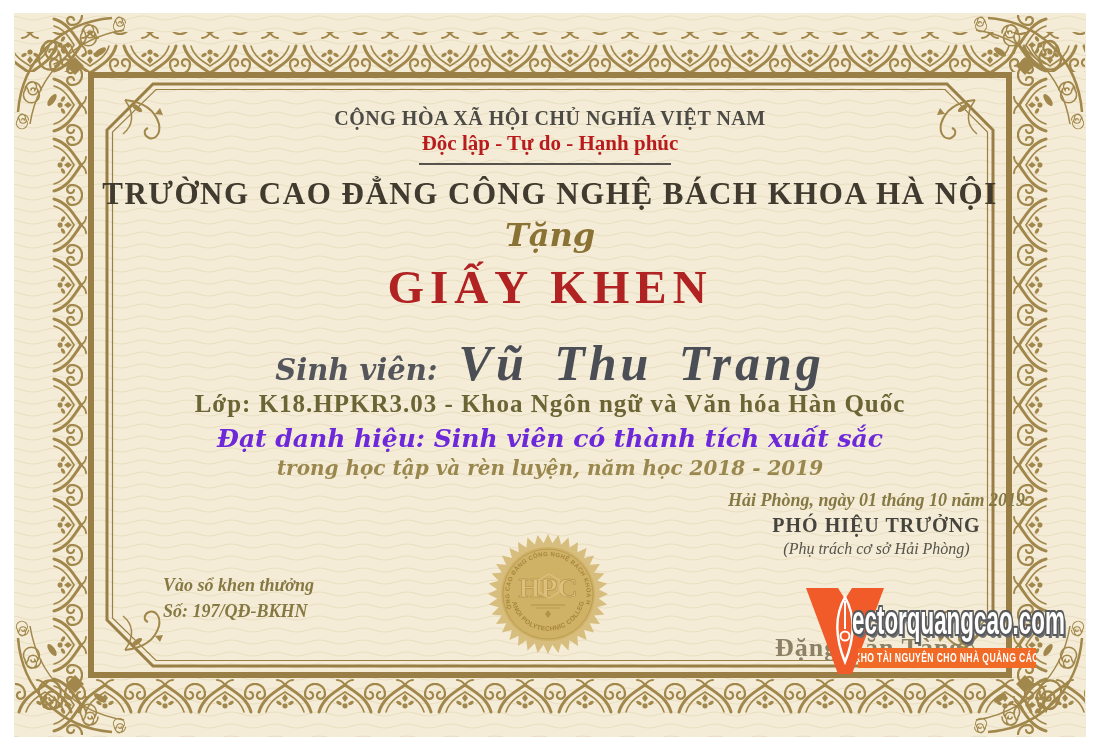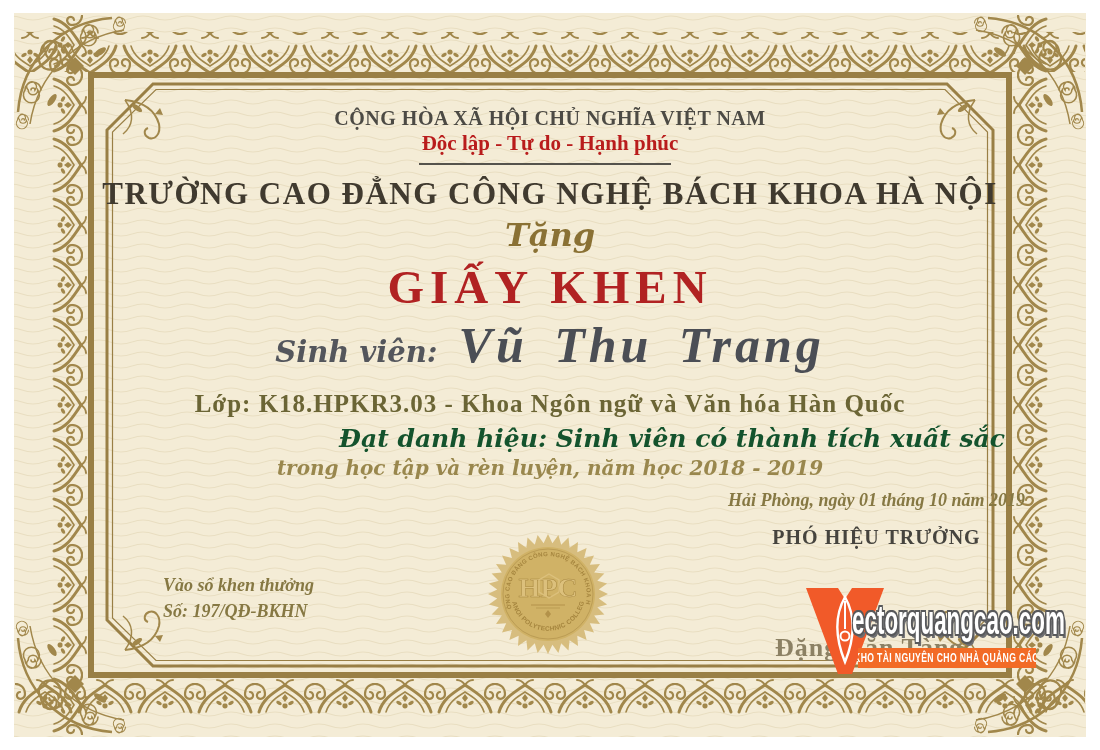--- a/index.html
+++ b/index.html
@@ -7,33 +7,33 @@
         font-family:"Liberation Serif","DejaVu Serif",serif;}
   .deco{position:absolute;left:0;top:0;}
   .txt{position:absolute;left:95px;right:95px;text-align:center;white-space:nowrap;}
   .line-republic{top:107px;font-size:20px;font-weight:bold;color:#4c4a44;letter-spacing:.5px;}
   .line-motto{top:131px;font-size:21px;font-weight:bold;color:#b91c1c;}
   .motto-rule{position:absolute;top:163px;left:419px;width:252px;height:2px;background:#55534c;}
   .line-school{top:176px;font-size:31px;font-weight:bold;color:#403a2f;letter-spacing:1.5px;}
   .line-tang{top:216px;font-size:32px;font-weight:bold;font-style:italic;color:#8a7134;
              font-family:"DejaVu Serif",serif;}
   .line-title{top:260px;font-size:47px;font-weight:bold;color:#b12222;letter-spacing:6px;}
-  .line-student{top:316px;display:flex;justify-content:center;align-items:baseline;gap:21px;}
+  .line-student{top:334px;display:flex;justify-content:center;align-items:baseline;gap:21px;}
   .student-label{font-size:29px;font-weight:bold;font-style:italic;color:#54565c;
                  font-family:"DejaVu Serif",serif;}
   .student-name{font-size:50px;font-weight:bold;font-style:italic;color:#4b4e55;
                 font-family:Liberation Serif, serif;letter-spacing:4px;word-spacing:10px;}
   .line-class{top:390px;font-size:25px;font-weight:bold;color:#6b6535;letter-spacing:1px;}
-  .line-ach1{top:424px;font-size:25px;font-weight:bold;font-style:italic;color:#14532d;
-             font-family:"DejaVu Serif",serif;text-align:right;}
+  .line-ach1{top:424px;font-size:25px;font-weight:bold;font-style:italic;color:#6d28d9;
+             font-family:"DejaVu Serif",serif;}
   .line-ach2{top:456px;font-size:20px;font-weight:bold;font-style:italic;color:#99874d;
              font-family:"DejaVu Serif",serif;}
   .sign-block{position:absolute;left:684px;top:490px;width:385px;text-align:center;white-space:nowrap;}
   .sign-date{font-size:18px;font-style:italic;font-weight:bold;color:#867843;}
-  .sign-title{font-size:20px;font-weight:bold;color:#46443e;letter-spacing:1px;margin-top:15px;}
+  .sign-title{font-size:20px;font-weight:bold;color:#46443e;letter-spacing:1px;margin-top:3px;}
   .sign-sub{font-size:16px;font-style:italic;color:#55534c;margin-top:3px;}
   .registry{position:absolute;left:163px;top:572px;text-align:left;white-space:nowrap;
             font-size:18px;font-style:italic;font-weight:bold;color:#867843;line-height:26px;}
   .sign-name{position:absolute;left:775px;top:633px;font-size:26px;font-weight:bold;
              color:#8c8164;white-space:nowrap;letter-spacing:1px;}
   
   .wm{position:absolute;left:0;top:0;width:1084px;height:750px;pointer-events:none;}
   .wm-brand{position:absolute;left:852px;top:600px;width:330px;color:#ffffff;
             font-family:"Liberation Sans","DejaVu Sans",sans-serif;font-weight:bold;
             font-size:40px;line-height:40px;transform:scaleX(.56);transform-origin:left center;
@@ -155,20 +155,21 @@
     <span class="student-label">Sinh viên:</span>
     <span class="student-name">Vũ Thu Trang</span>
   </div>
   <div class="txt line-class">Lớp: K18.HPKR3.03 - Khoa Ngôn ngữ và Văn hóa Hàn Quốc</div>
   <div class="txt line-ach1">Đạt danh hiệu: Sinh viên có thành tích xuất sắc</div>
   <div class="txt line-ach2">trong học tập và rèn luyện, năm học 2018 - 2019</div>
 
   <div class="sign-block">
     <div class="sign-date">Hải Phòng, ngày 01 tháng 10 năm 2019</div>
     <div class="sign-title">PHÓ HIỆU TRƯỞNG</div>
+    <div class="sign-sub">(Phụ trách cơ sở Hải Phòng)</div>
   </div>
 
   <div class="registry">
     <div>Vào sổ khen thưởng</div>
     <div>Số: 197/QĐ-BKHN</div>
   </div>
 
   <div class="sign-name">Đặng Văn Tàng</div>
 
   <div class="wm">

